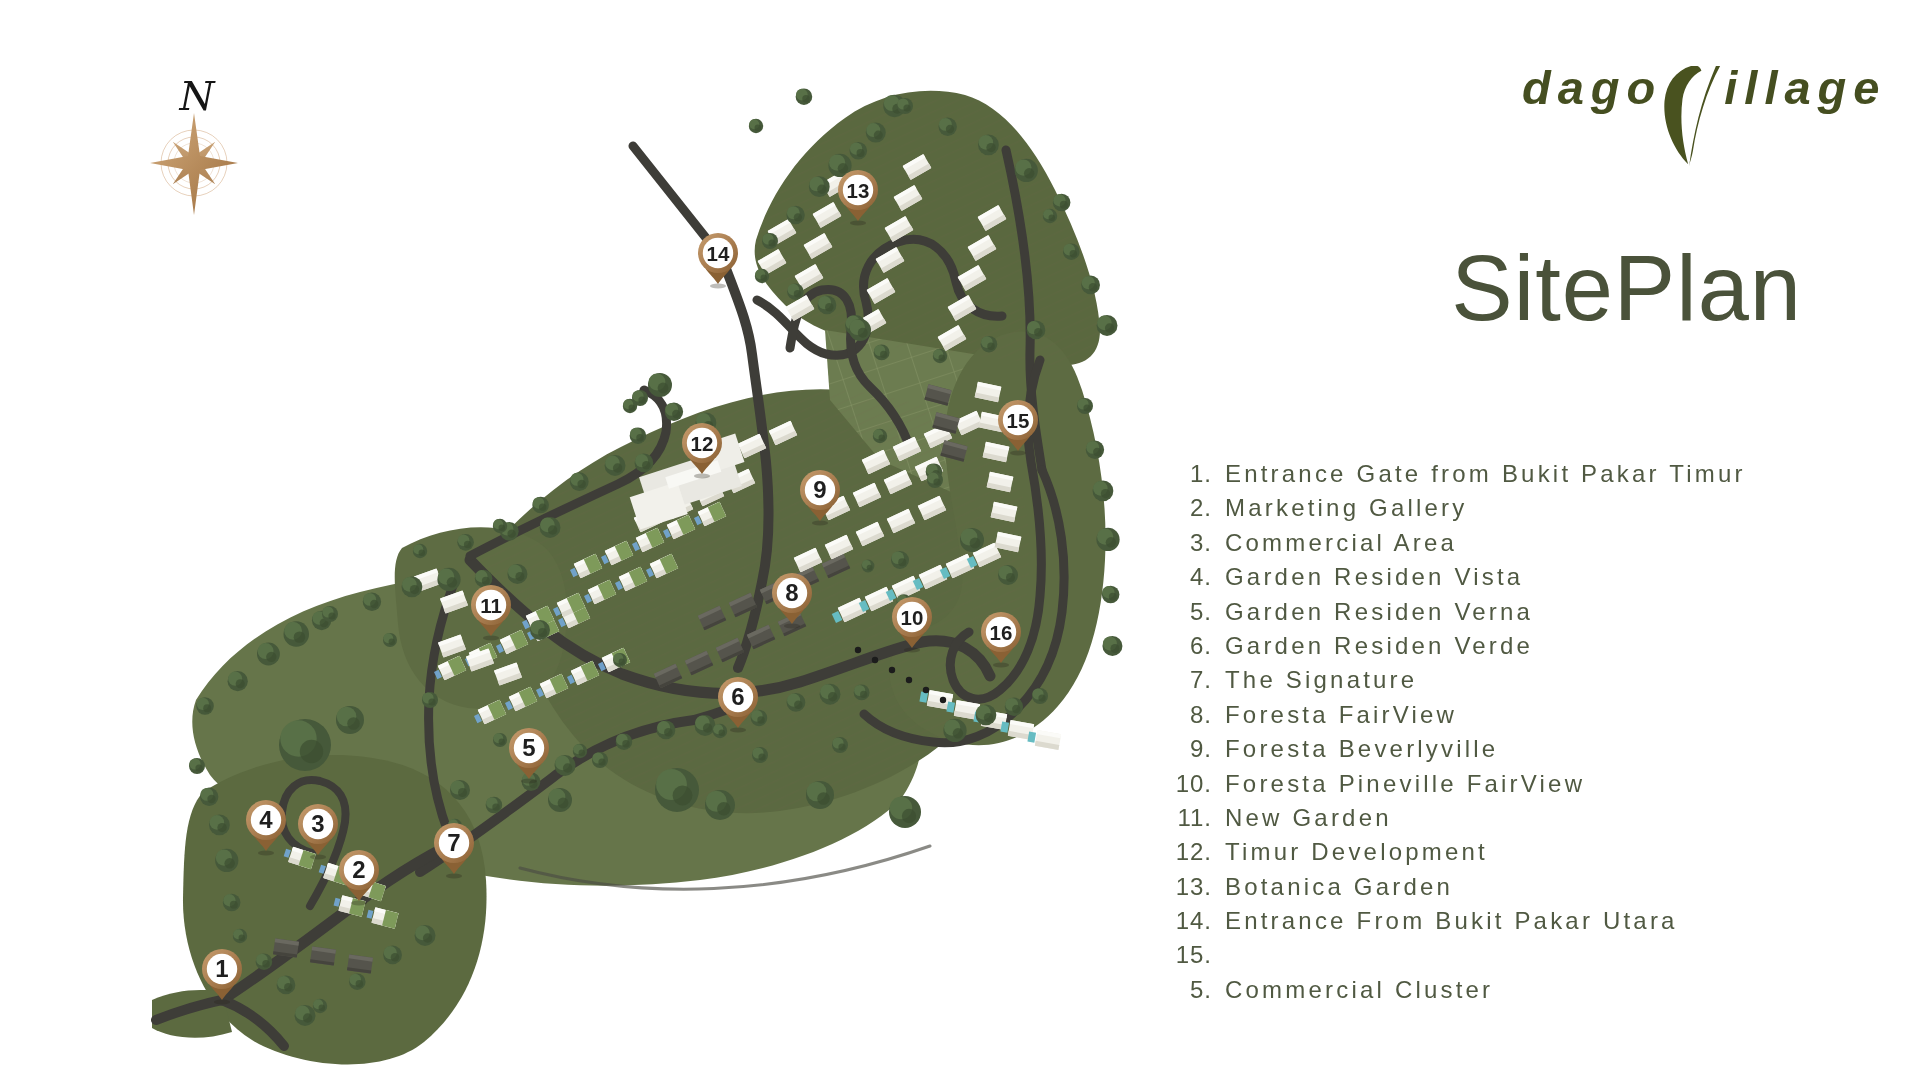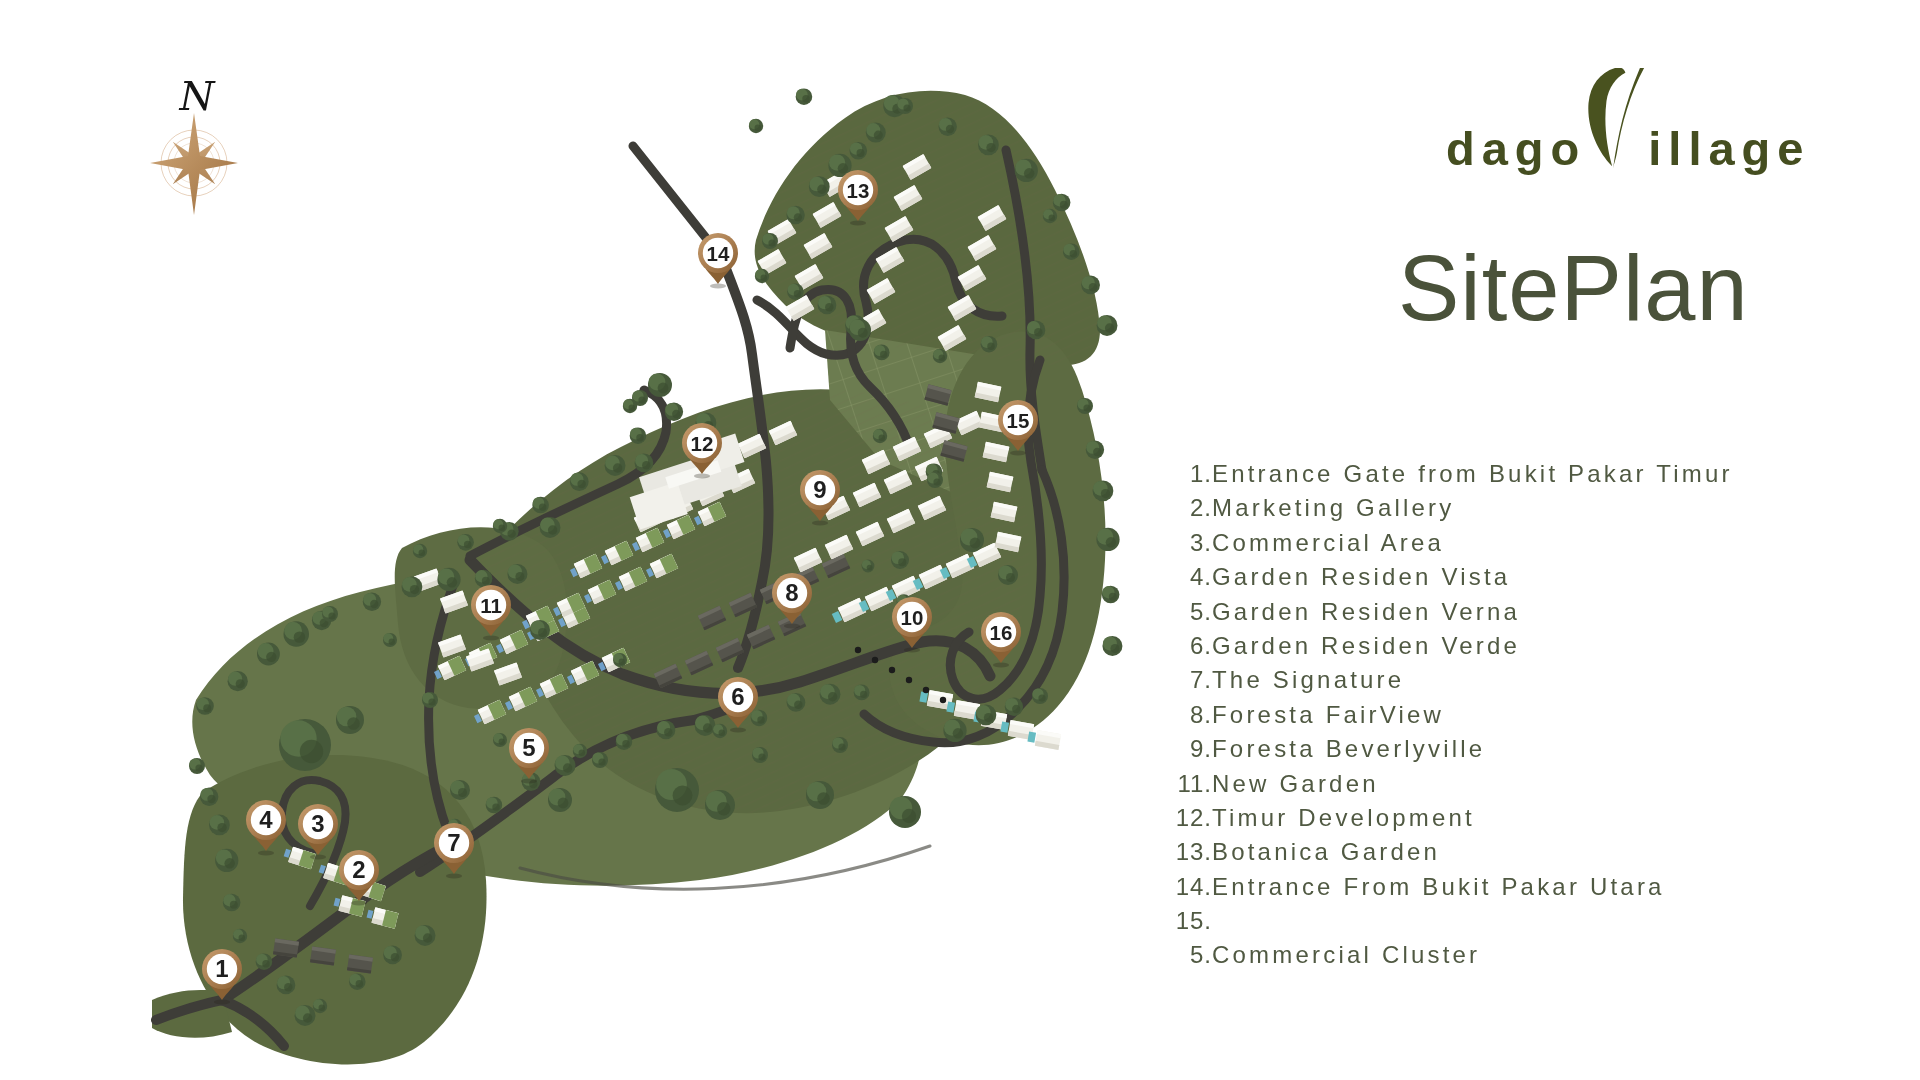--- a/index.html
+++ b/index.html
@@ -1,31 +1,31 @@
 <!DOCTYPE html>
 <html><head>
 <meta charset="utf-8">
 <style>
   html,body{margin:0;padding:0;background:#fff;}
   .stage{position:relative;width:1920px;height:1080px;background:#ffffff;overflow:hidden;
          font-family:"Liberation Sans",sans-serif;}
   .map-svg{position:absolute;left:0;top:0;width:1920px;height:1080px;}
   
-  .logo{position:absolute;left:1446px;top:66px;height:104px;display:flex;align-items:flex-end;color:#454e20;}
+  .logo{position:absolute;left:1522px;top:66px;height:104px;display:flex;align-items:flex-start;color:#454e20;font-style:italic;}
   .logo .word{font-size:47px;font-weight:700;letter-spacing:7px;line-height:0.92;}
   .logo .leafv{width:74px;height:104px;margin:0 -4px -2px -8px;flex:none;}
   
-  .title{position:absolute;left:1398px;top:236px;width:404px;text-align:left;
+  .title{position:absolute;left:1398px;top:236px;width:404px;text-align:right;
          font-size:92px;font-weight:400;letter-spacing:1px;color:#4a523a;}
   
   .legend{position:absolute;left:1160px;top:457px;color:#505942;font-size:24px;letter-spacing:3.2px;}
   .legend ol{list-style:none;margin:0;padding:0;}
   .legend li{display:flex;align-items:baseline;height:34.4px;line-height:34.4px;white-space:nowrap;}
   .legend .num{flex:none;display:inline-block;width:52px;text-align:right;letter-spacing:1px;}
-  .legend .lbl{}
+  .legend .lbl{margin-left:13px;}
 </style>
 </head>
 <body>
 
 <div class="stage">
 
   <svg class="map-svg" viewBox="0 0 1920 1080">
     <defs>
       <linearGradient id="gPin" x1="0" y1="0" x2="1" y2="1">
         <stop offset="0" stop-color="#c79d6e"></stop>
@@ -520,20 +520,24 @@
         </li>
         <li>
           <span class="num">8.</span>
           <span class="lbl">Foresta FairView</span>
         </li>
         <li>
           <span class="num">9.</span>
           <span class="lbl">Foresta Beverlyville</span>
         </li>
         <li>
+          <span class="num">10.</span>
+          <span class="lbl">Foresta  Pineville FairView</span>
+        </li>
+        <li>
           <span class="num">11.</span>
           <span class="lbl">New Garden</span>
         </li>
         <li>
           <span class="num">12.</span>
           <span class="lbl">Timur Development</span>
         </li>
         <li>
           <span class="num">13.</span>
           <span class="lbl">Botanica Garden</span>

